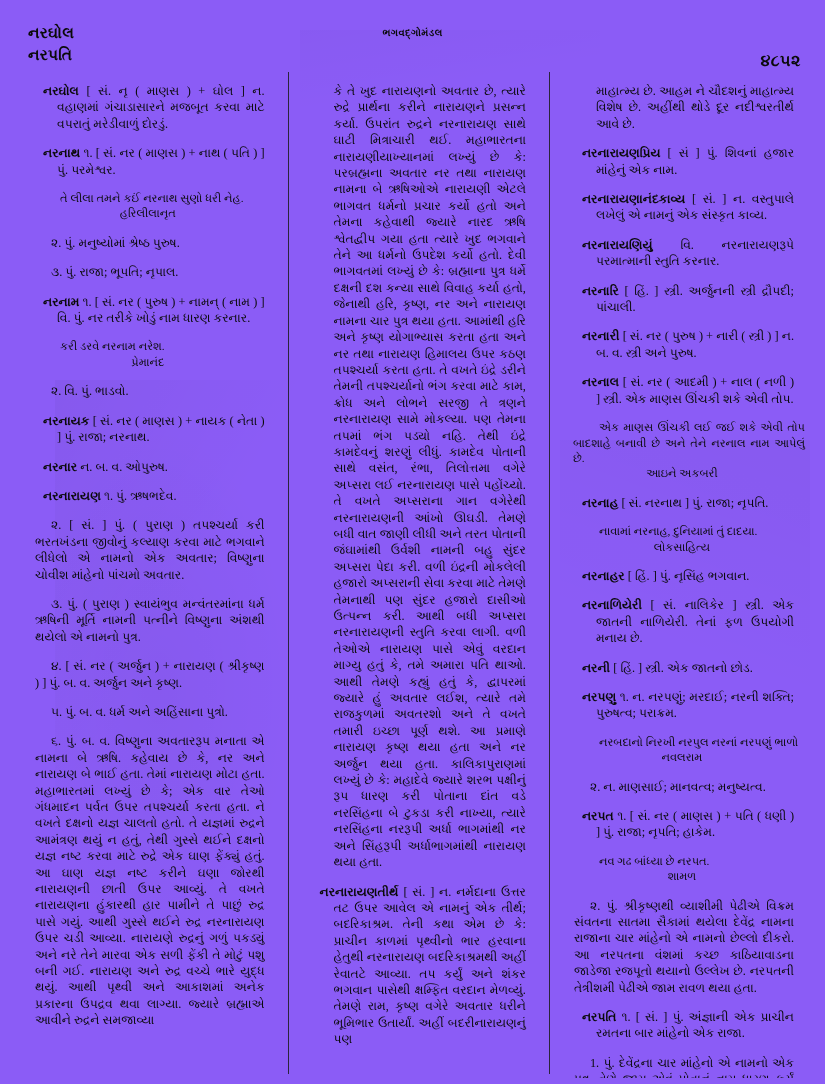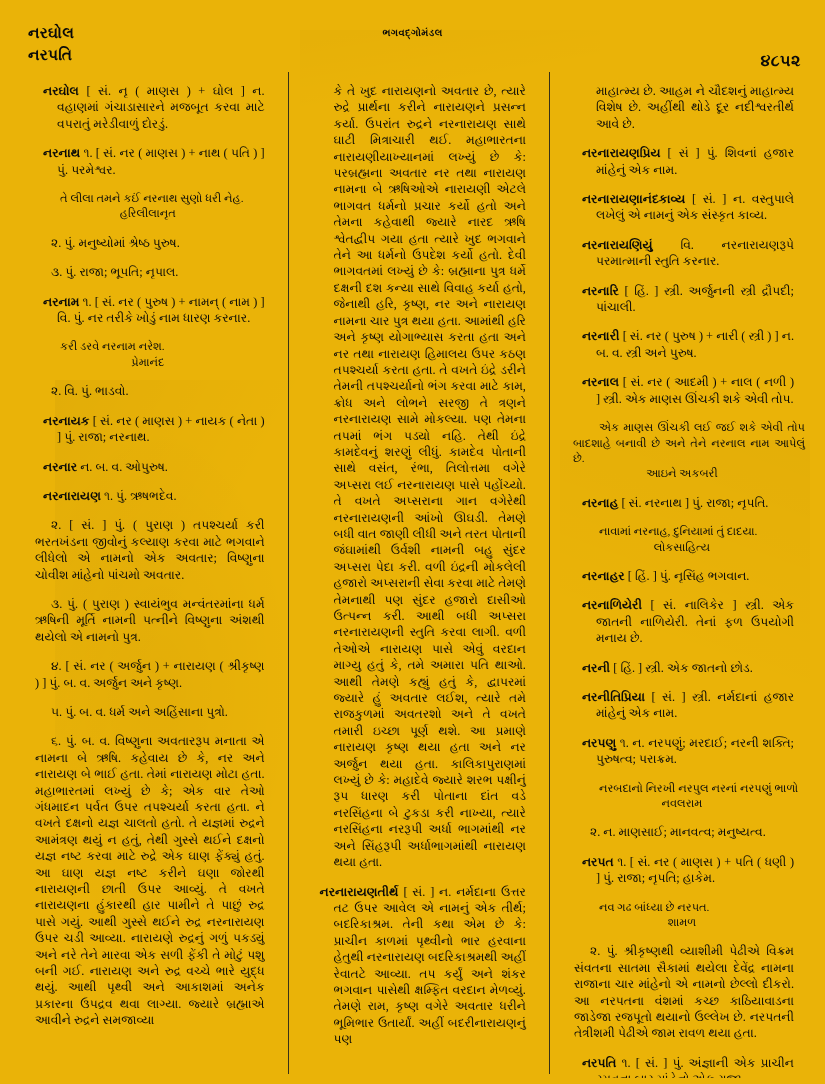--- a/index.html
+++ b/index.html
@@ -7,21 +7,21 @@
   body{
     width:825px;height:1084px;
     font-family:"Liberation Serif","DejaVu Serif",serif;
     color:#0a0a0a;
     position:relative;
     overflow:hidden;
   }
   .page{
     position:absolute;inset:0;
     padding:0;
-    background:#eab308;
+    background:#8b5cf6;
   }
   
   .watermark{
     position:absolute;left:55px;top:380px;width:260px;height:560px;
     background:
       linear-gradient(118deg, rgba(0,0,0,0.035) 0%, rgba(0,0,0,0) 46%),
       radial-gradient(ellipse at 40% 55%, rgba(0,0,0,0.030) 0%, rgba(0,0,0,0) 62%);
     pointer-events:none;
   }
   .watermark2{
@@ -205,23 +205,20 @@
         <div class="entry">
           <p class="p hang"><span class="hw">નરનાહર</span><span> [ હિં. ] પું. નૃસિંહ ભગવાન.</span></p>
         </div>
         <div class="entry">
           <p class="p hang"><span class="hw">નરનાળિયેરી</span><span> [ સં. નાલિકેર ] સ્ત્રી. એક જાતની નાળિયેરી. તેનાં ફળ ઉપયોગી મનાય છે.</span></p>
         </div>
         <div class="entry">
           <p class="p hang"><span class="hw">નરની</span><span> [ હિં. ] સ્ત્રી. એક જાતનો છોડ.</span></p>
         </div>
         <div class="entry">
-          <p class="p hang"><span class="hw">નરનીતિપ્રિયા</span><span> [ સં. ] સ્ત્રી. નર્મદાનાં હજાર માંહેનું એક નામ.</span></p>
-        </div>
-        <div class="entry">
           <p class="p hang"><span class="hw">નરપણુ</span><span> ૧. ન. નરપણું; મરદાઈ; નરની શક્તિ; પુરુષત્વ; પરાક્રમ.</span></p>
           <span class="quote small">નરબદાનો નિરખી નરપુલ નરનાં નરપણું ભાળો</span>
           <span class="attrib small">નવલરામ</span>
           <p class="p plainind">૨. ન. માણસાઈ; માનવત્વ; મનુષ્યત્વ.</p>
         </div>
         <div class="entry">
           <p class="p hang"><span class="hw">નરપત</span><span> ૧. [ સં. નર ( માણસ ) + પતિ ( ધણી ) ] પું. રાજા; નૃપતિ; હાકેમ.</span></p>
           <span class="quote small">નવ ગઢ બાંધ્યા છે નરપત.</span>
           <span class="attrib small">શામળ</span>
           <p class="p plainind">૨. પું. શ્રીકૃષ્ણથી વ્યાશીમી પેઢીએ વિક્રમ સંવતના સાતમા સૈકામાં થયેલા દેવેંદ્ર નામના રાજાના ચાર માંહેનો એ નામનો છેલ્લો દીકરો. આ નરપતના વંશમાં કચ્છ કાઠિયાવાડના જાડેજા રજપૂતો થયાનો ઉલ્લેખ છે. નરપતની તેત્રીશમી પેઢીએ જામ રાવળ થયા હતા.</p>

